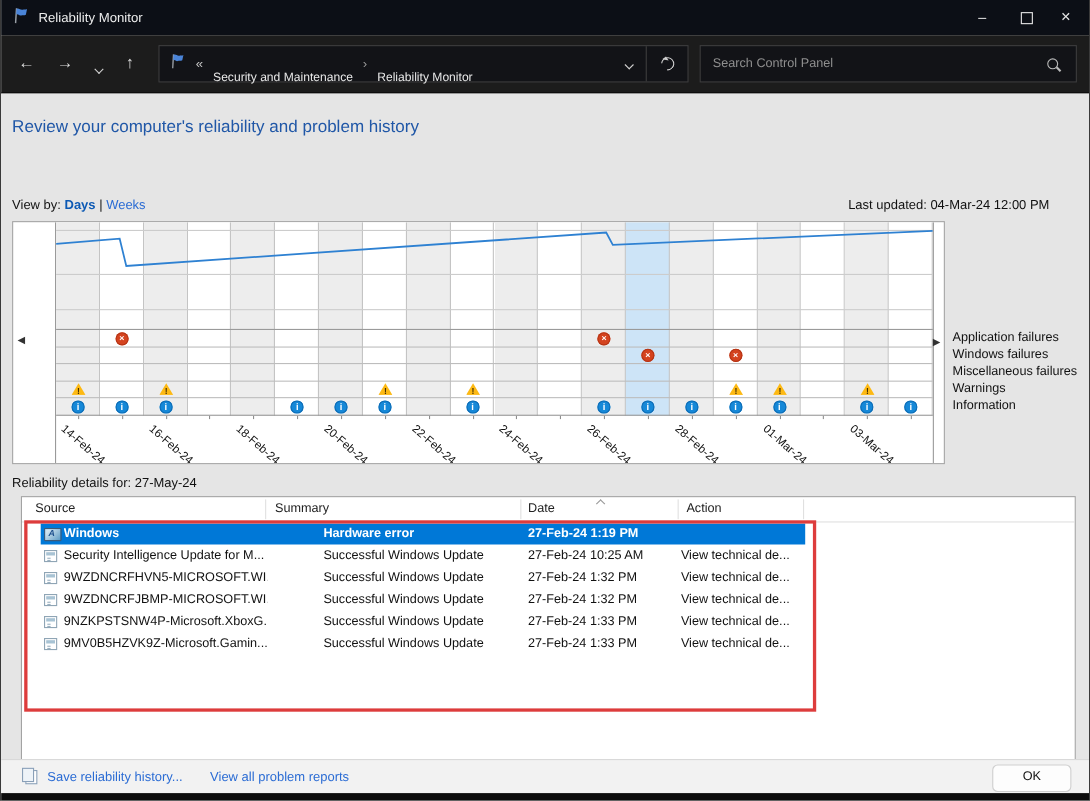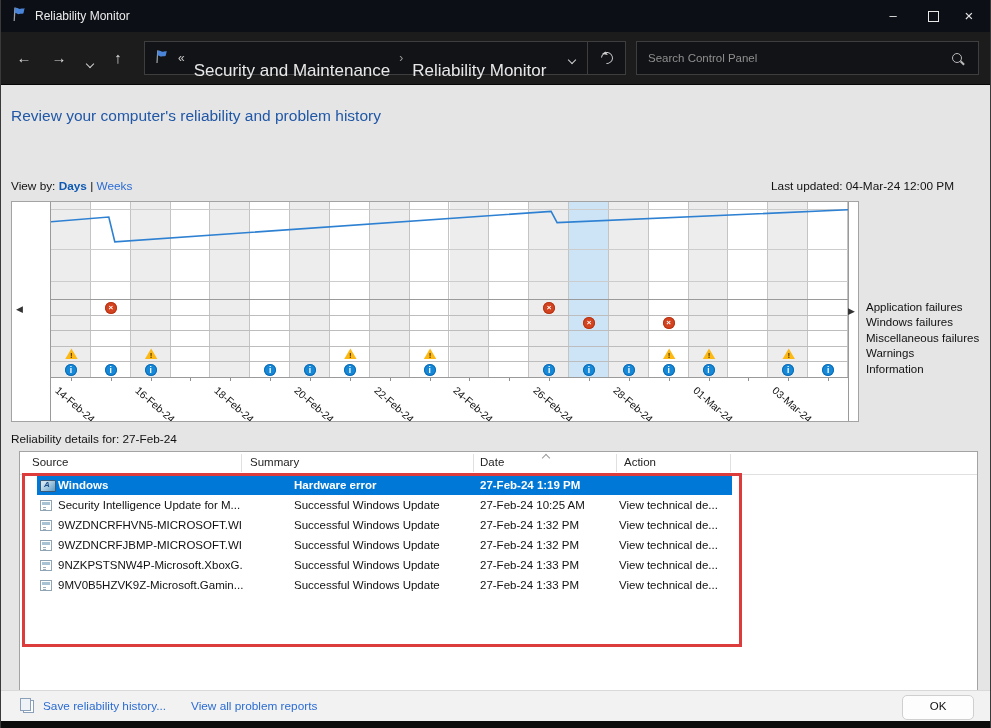--- a/index.html
+++ b/index.html
@@ -19,21 +19,21 @@
 
   
   .navbar { height:52px; background:#1c1c1c; position:relative; border-bottom:1px solid #060606; }
   .navbtn { position:absolute; top:14px; color:#dcdcdc; font-size:15px; width:26px; text-align:center; line-height:24px; }
   .chev { display:inline-block; width:5px; height:5px; border-right:1.6px solid #d0d0d0; border-bottom:1.6px solid #d0d0d0; }
   .chev.down { transform:rotate(45deg); }
   .addressbar { position:absolute; left:143px; top:9px; width:482px; height:34px; background:#121317; border:1px solid #3e3e3e;
                 display:flex; align-items:center; box-sizing:border-box; }
   .addressbar .flag { margin-left:9px; }
   .crumb-laquo { color:#c8c8c8; font-size:12px; margin-left:9px; }
-  .crumb { color:#e8e8e8; font-size:17px; margin-left:9px; white-space:nowrap;margin-top:25px; }
+  .crumb { color:#e8e8e8; font-size:11px; margin-left:9px; white-space:nowrap;margin-top:25px; }
   .crumb-sep { color:#9a9a9a; font-size:12px; margin-left:9px; }
   .addr-right { margin-left:auto; display:flex; align-items:center; height:100%; }
   .addr-chev { padding:0 12px; }
   .refreshbox { width:37px; height:100%; border-left:1px solid #3e3e3e; display:flex; align-items:center; justify-content:center; }
   .refresh { width:10px; height:10px; border:1.6px solid #cfcfcf; border-radius:50%; border-left-color:transparent; transform:rotate(-40deg); position:relative; }
   .refresh::after { content:''; position:absolute; top:-4px; right:-1px; border:3px solid transparent; border-bottom-color:#cfcfcf; transform:rotate(50deg); }
   .searchbox { position:absolute; left:635px; top:9px; width:343px; height:34px; background:#121317; border:1px solid #3e3e3e;
                box-sizing:border-box; display:flex; align-items:center; }
   .searchbox input { flex:1; background:transparent; border:none; outline:none; color:#cfcfcf; font-size:11.5px; padding-left:11px; font-family:inherit; }
   .searchbox input::placeholder { color:#8f8f8f; }
@@ -271,21 +271,21 @@
       <span class="scroll-right">▶</span>
     </div>
     <div class="legend" id="legend">
         <div>Application failures</div>
         <div>Windows failures</div>
         <div>Miscellaneous failures</div>
         <div>Warnings</div>
         <div>Information</div>
       </div>
 
-    <div class="details-title">Reliability details for: 27-Feb-24</div>
+    <div class="details-title">Reliability details for: 27-May-24</div>
     <div class="details-panel">
       <div class="dheader">
         <span class="hl" style="left:12px">Source</span>
         <span class="hl" style="left:230px">Summary</span>
         <span class="hl" style="left:460px">Date</span>
         <span class="hl" style="left:604px">Action</span>
         <span class="sortchev" style="left:523px;top:3px"></span>
         <span class="vsep" style="left:221px"></span>
         <span class="vsep" style="left:453px"></span>
         <span class="vsep" style="left:596px"></span>

